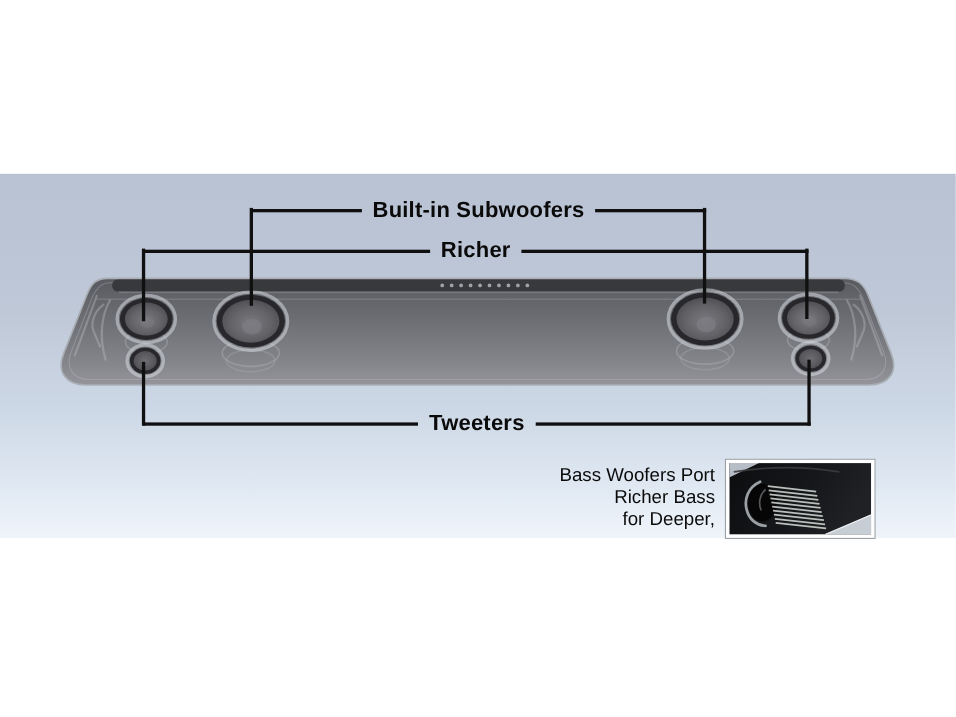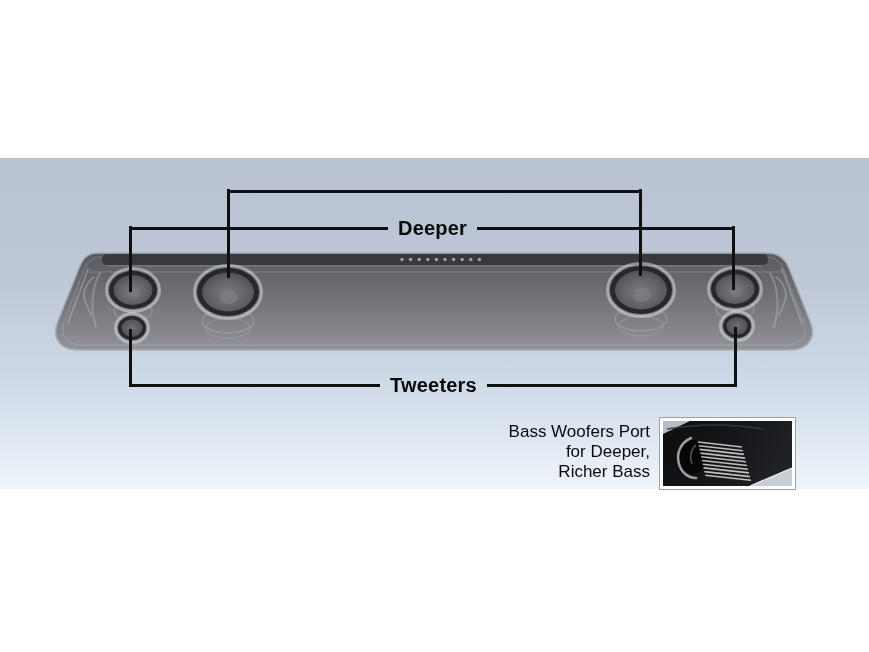--- a/index.html
+++ b/index.html
@@ -133,39 +133,40 @@
 
   <div class="callout-v" style="left:227px;top:189px;height:89px;"></div>
   <div class="callout-v" style="left:639px;top:189px;height:87px;"></div>
   <div class="callout-v" style="left:129px;top:226px;height:66px;"></div>
   <div class="callout-v" style="left:732px;top:226px;height:64px;"></div>
   <div class="callout-v" style="left:129px;top:329px;height:58px;"></div>
   <div class="callout-v" style="left:734px;top:327px;height:60px;"></div>
 
   <div class="callout-row" style="left:228px;top:178px;width:414px;">
     <div class="seg"></div>
+    <div class="lbl">Built-in Subwoofers</div>
     <div class="seg"></div>
   </div>
 
   <div class="callout-row" style="left:130px;top:215px;width:605px;">
     <div class="seg"></div>
-    <div class="lbl">Deeper</div>
+    <div class="lbl">Richer</div>
     <div class="seg"></div>
   </div>
 
   <div class="callout-row" style="left:130px;top:372px;width:607px;text-align:right;">
     <div class="seg"></div>
     <div class="lbl">Tweeters</div>
     <div class="seg"></div>
   </div>
 
   <div class="bass-caption">
     <span>Bass Woofers Port</span>
+    <span>Richer Bass</span>
     <span>for Deeper,</span>
-    <span>Richer Bass</span>
   </div>
 
   <div class="inset">
     <svg width="129" height="65" viewBox="0 0 129 65">
       <defs>
         <linearGradient id="insetBody" x1="0" y1="0" x2="1" y2="0.3">
           <stop offset="0" stop-color="#0c0d0f"></stop>
           <stop offset="0.6" stop-color="#16171a"></stop>
           <stop offset="1" stop-color="#202124"></stop>
         </linearGradient>

